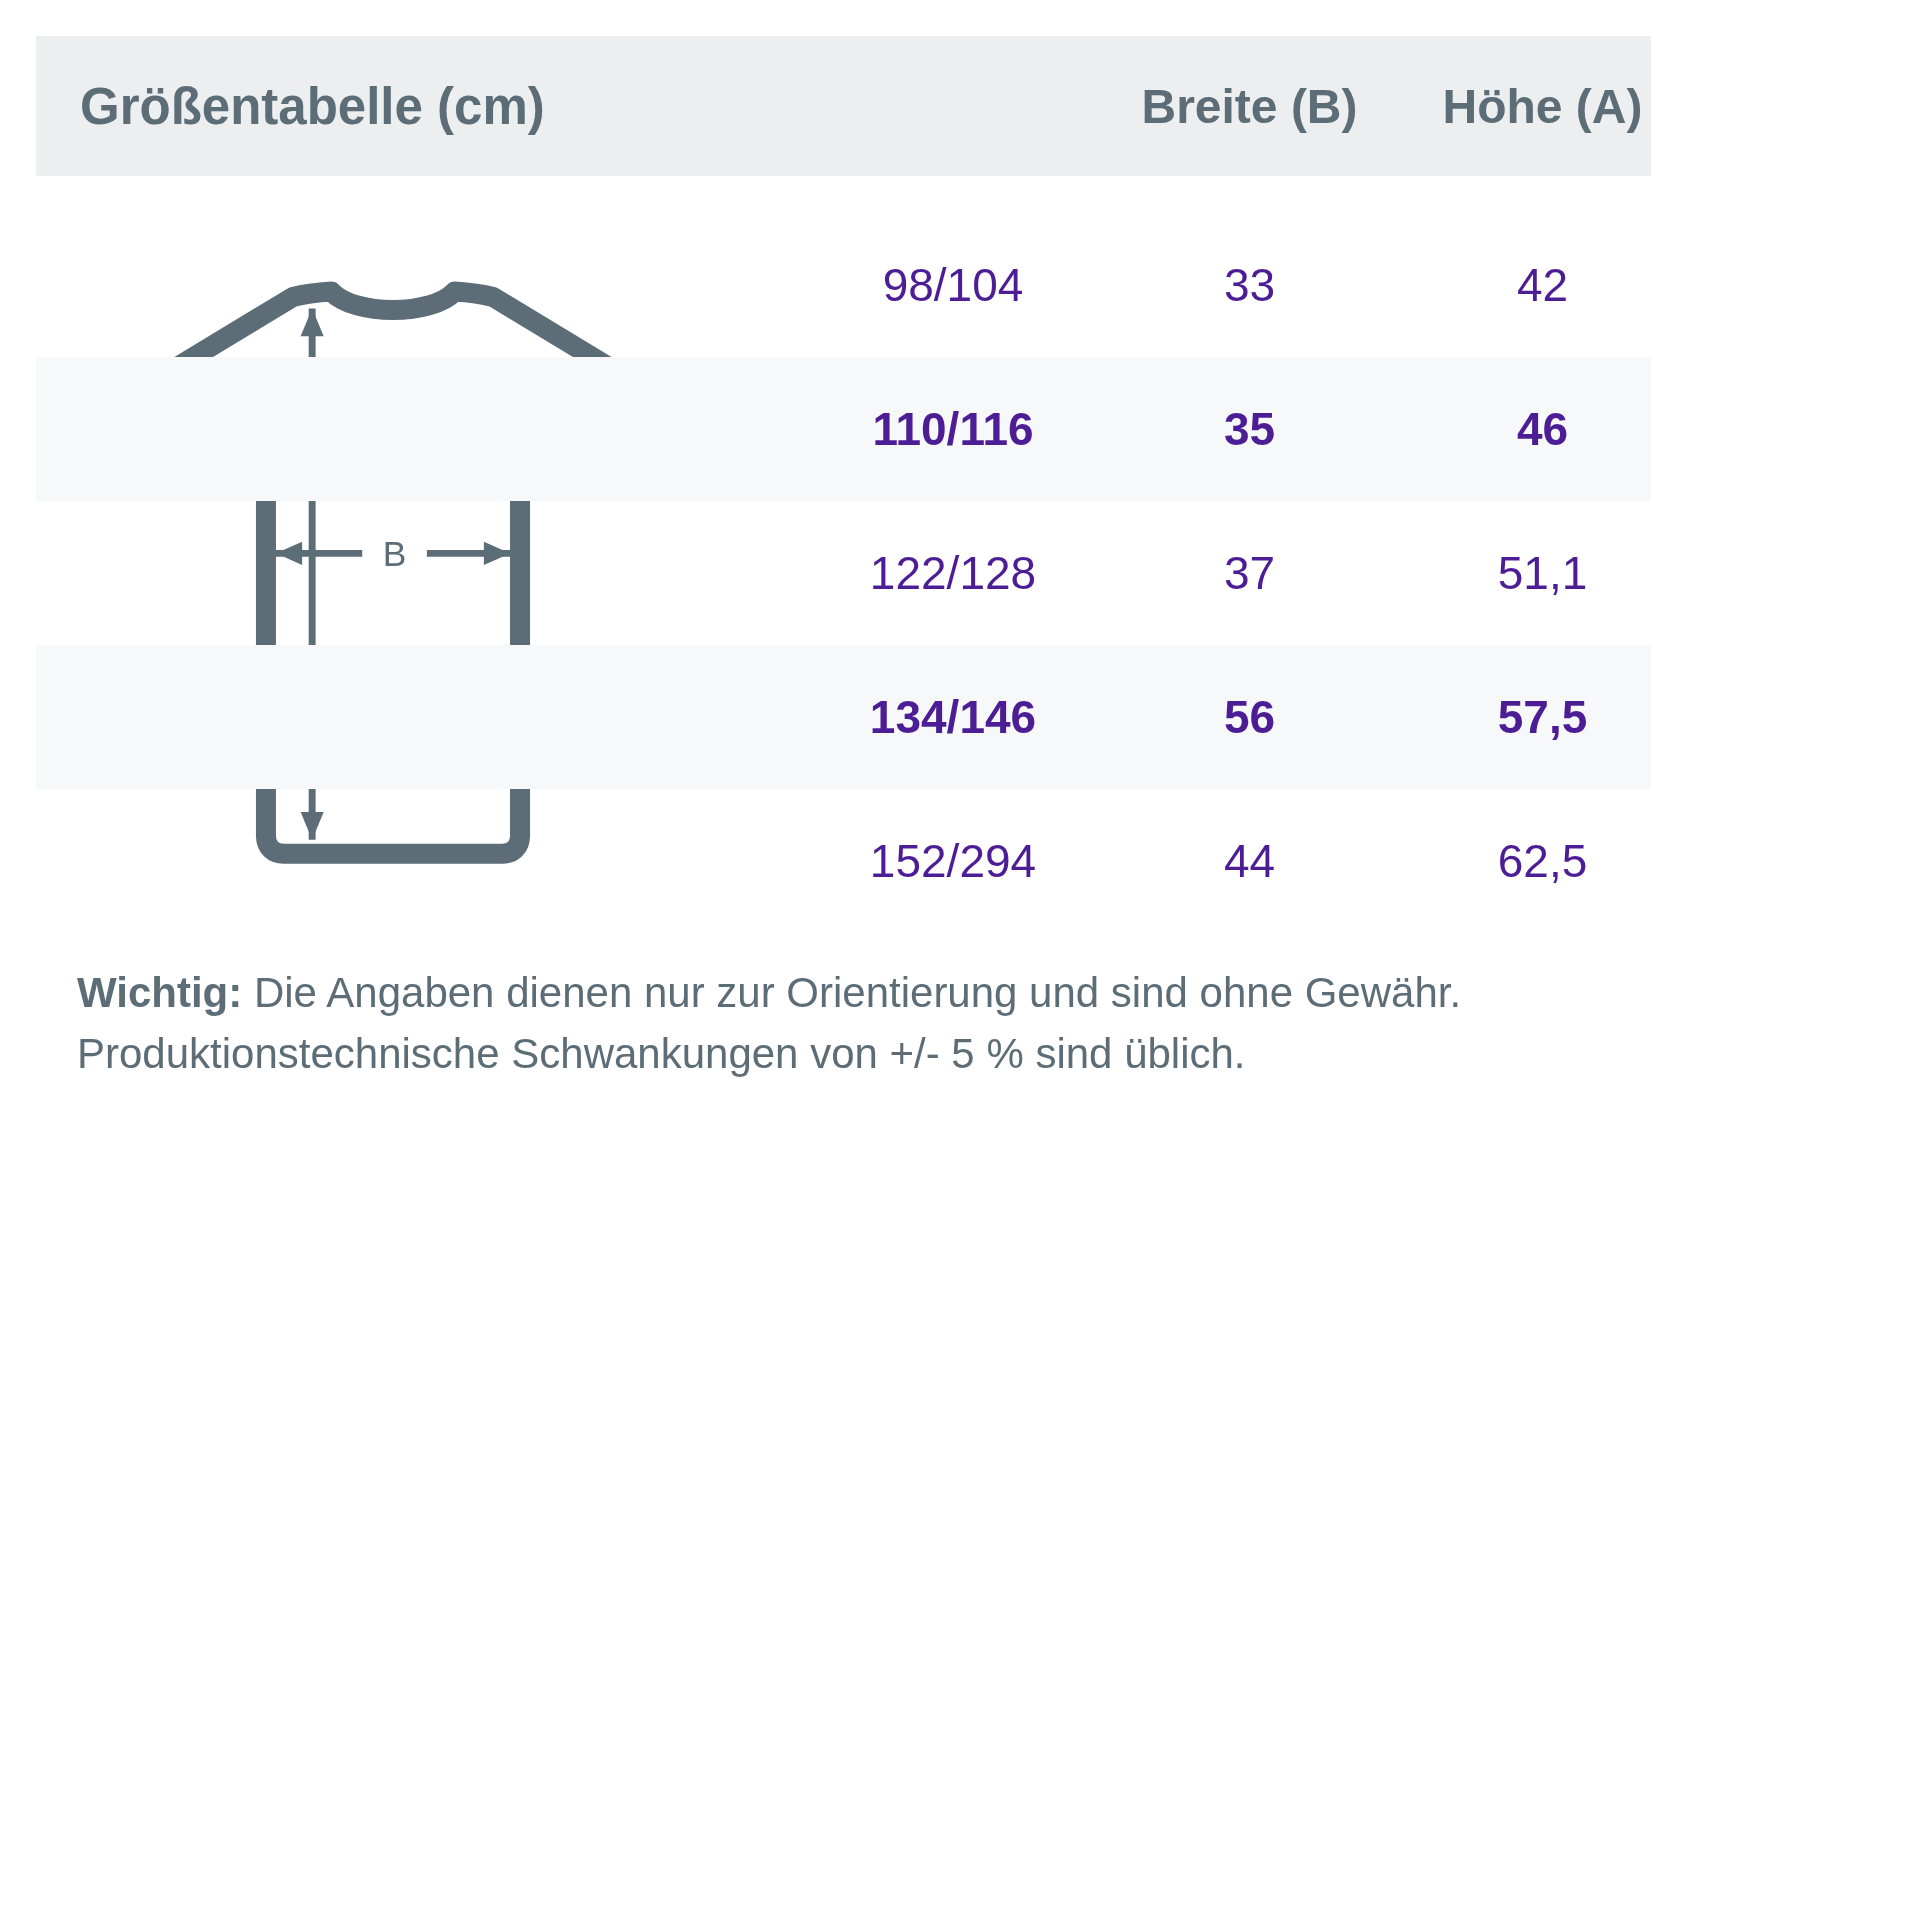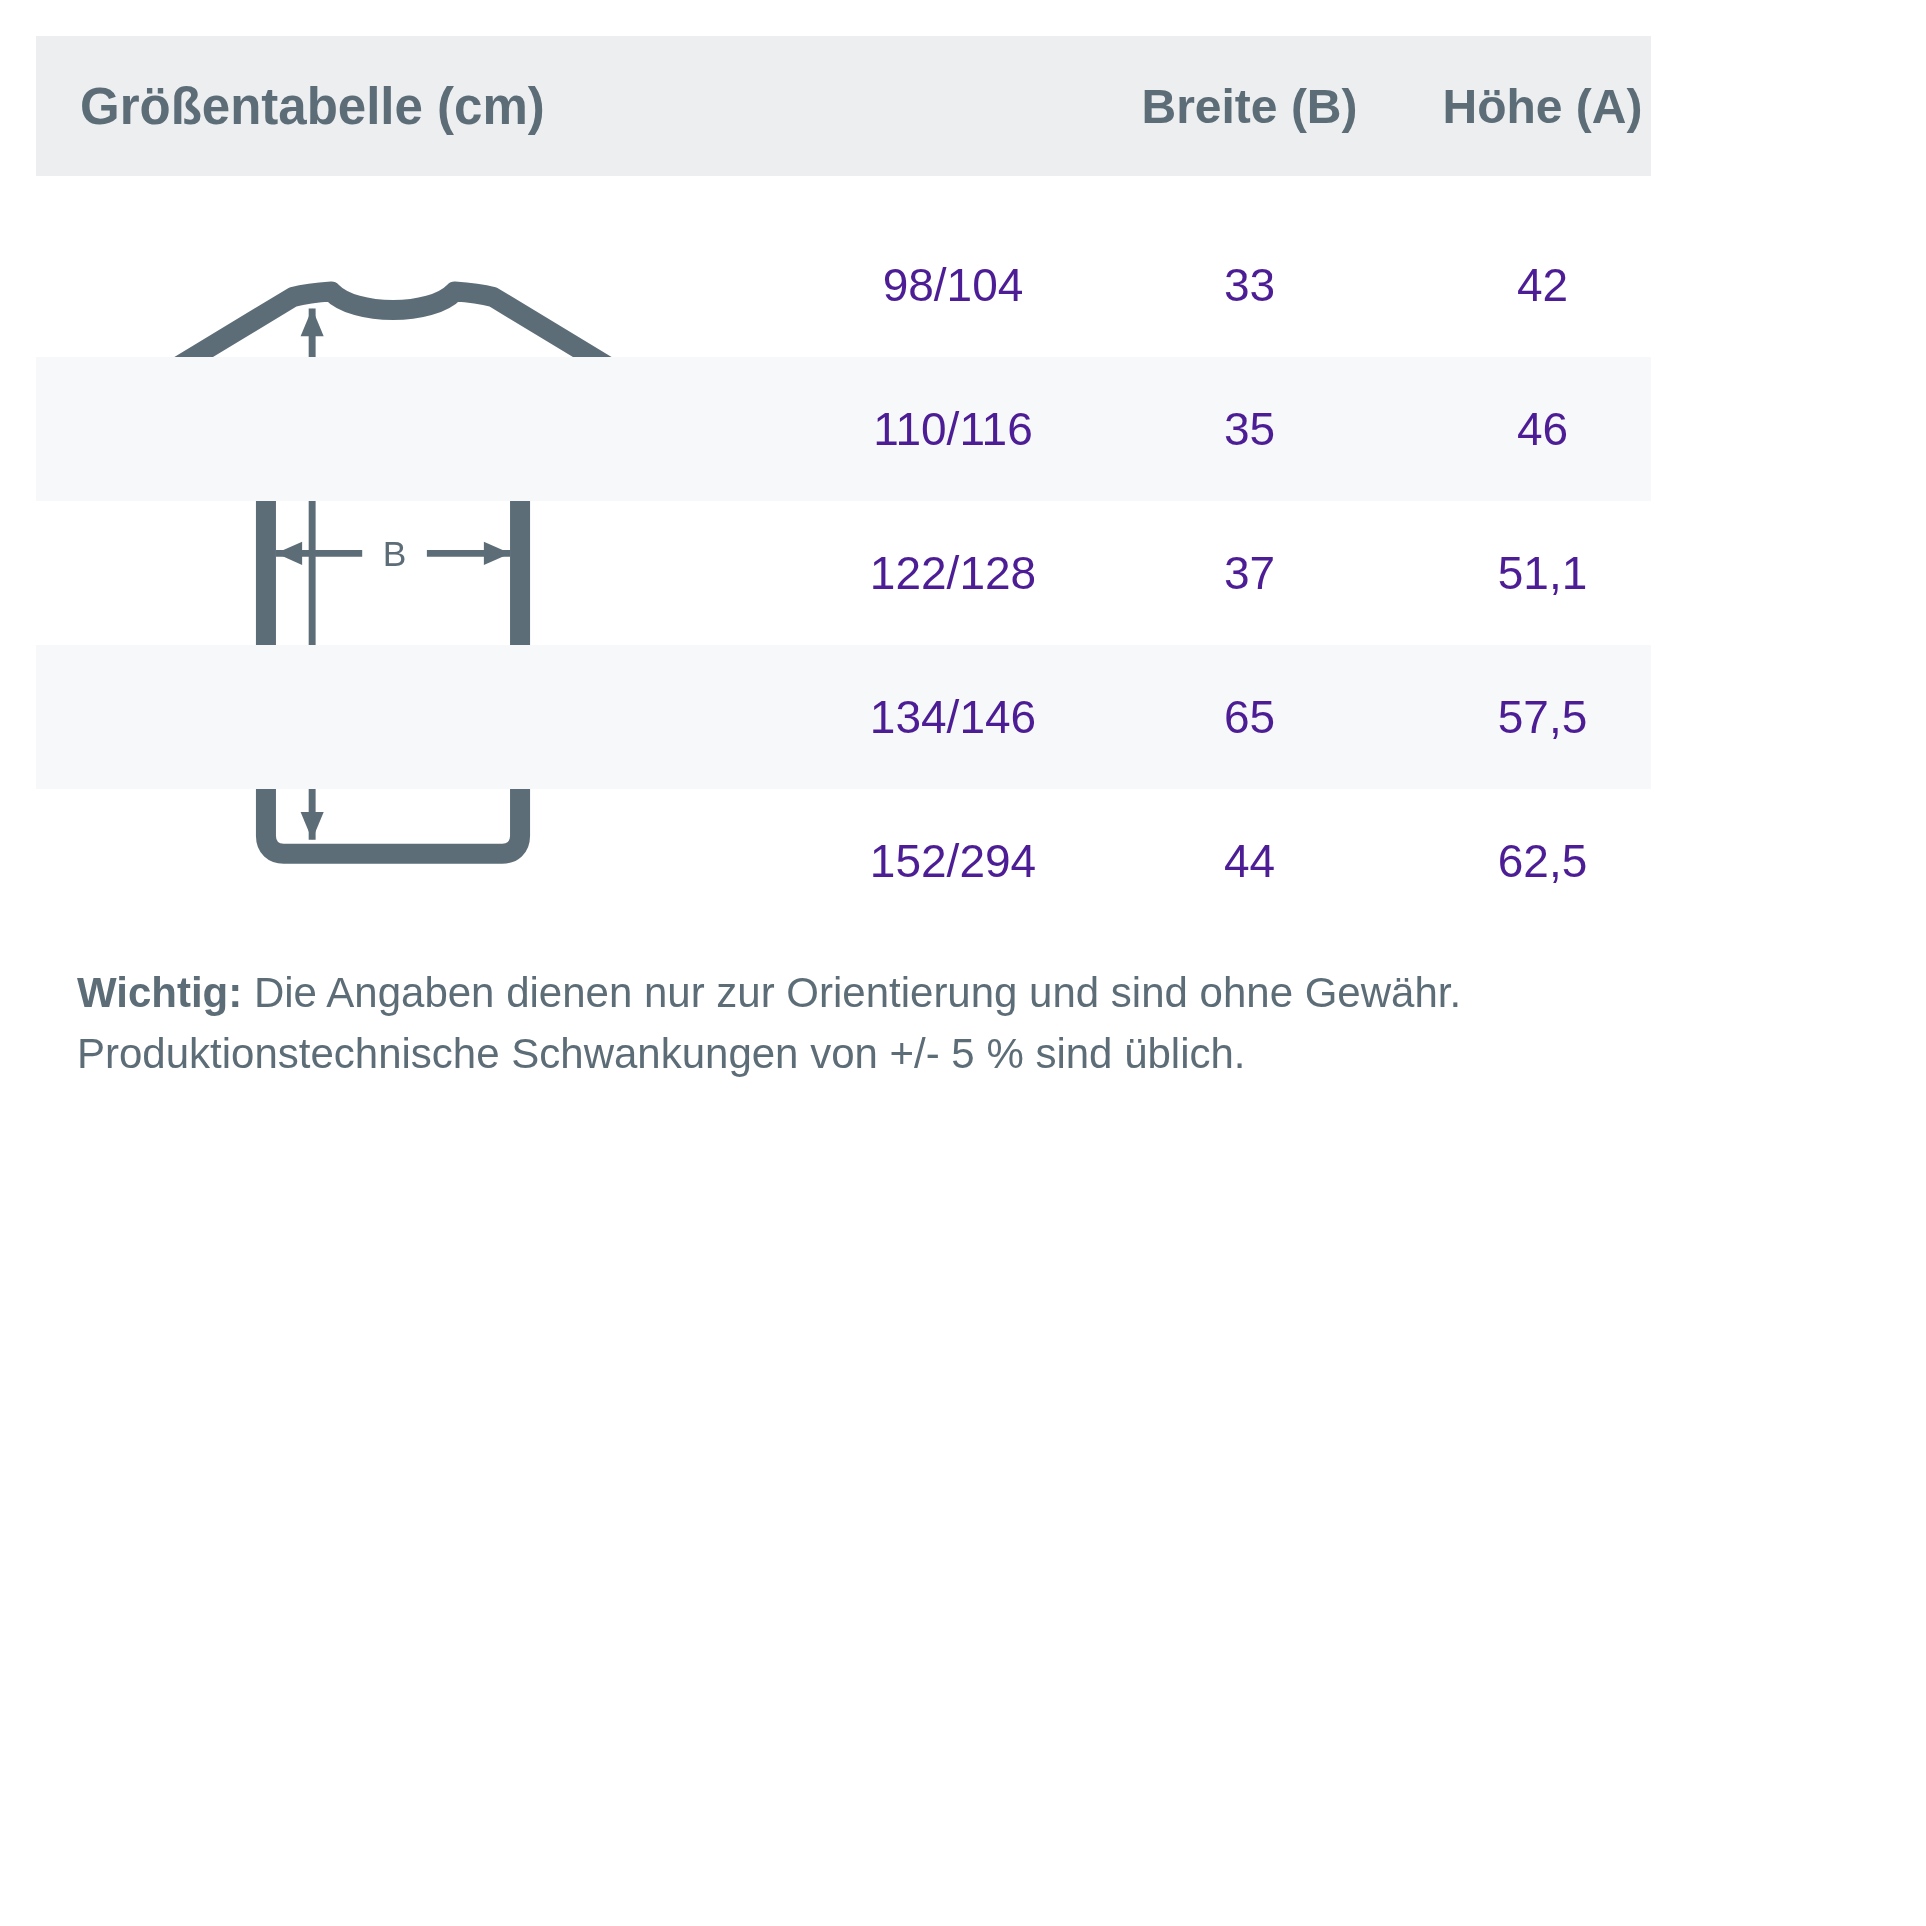--- a/index.html
+++ b/index.html
@@ -60,21 +60,21 @@
     position: absolute;
     left: 36px;
     top: 213px;
     width: 1615px;
   }
   .row {
     position: relative;
     height: 144px;
     box-sizing: border-box;
   }
-  .row.alt { background: #f7f8f9; }
+  .row.alt { background: #f7f8f9; font-weight: bold; }
 
   .cell {
     position: absolute;
     top: 50%;
     transform: translateY(-50%);
     font-size: 46px;
     color: #4c1d95;
     text-align: center;
     white-space: nowrap;
   }
@@ -162,21 +162,21 @@
     </div>
 
     <div class="row">
       <div class="cell size">122/128</div>
       <div class="cell breite">37</div>
       <div class="cell hoehe">51,1</div>
     </div>
 
     <div class="row alt">
       <div class="cell size">134/146</div>
-      <div class="cell breite">65</div>
+      <div class="cell breite">56</div>
       <div class="cell hoehe">57,5</div>
     </div>
 
     <div class="row">
       <div class="cell size">152/294</div>
       <div class="cell breite">44</div>
       <div class="cell hoehe">62,5</div>
     </div>
 
   </div>

